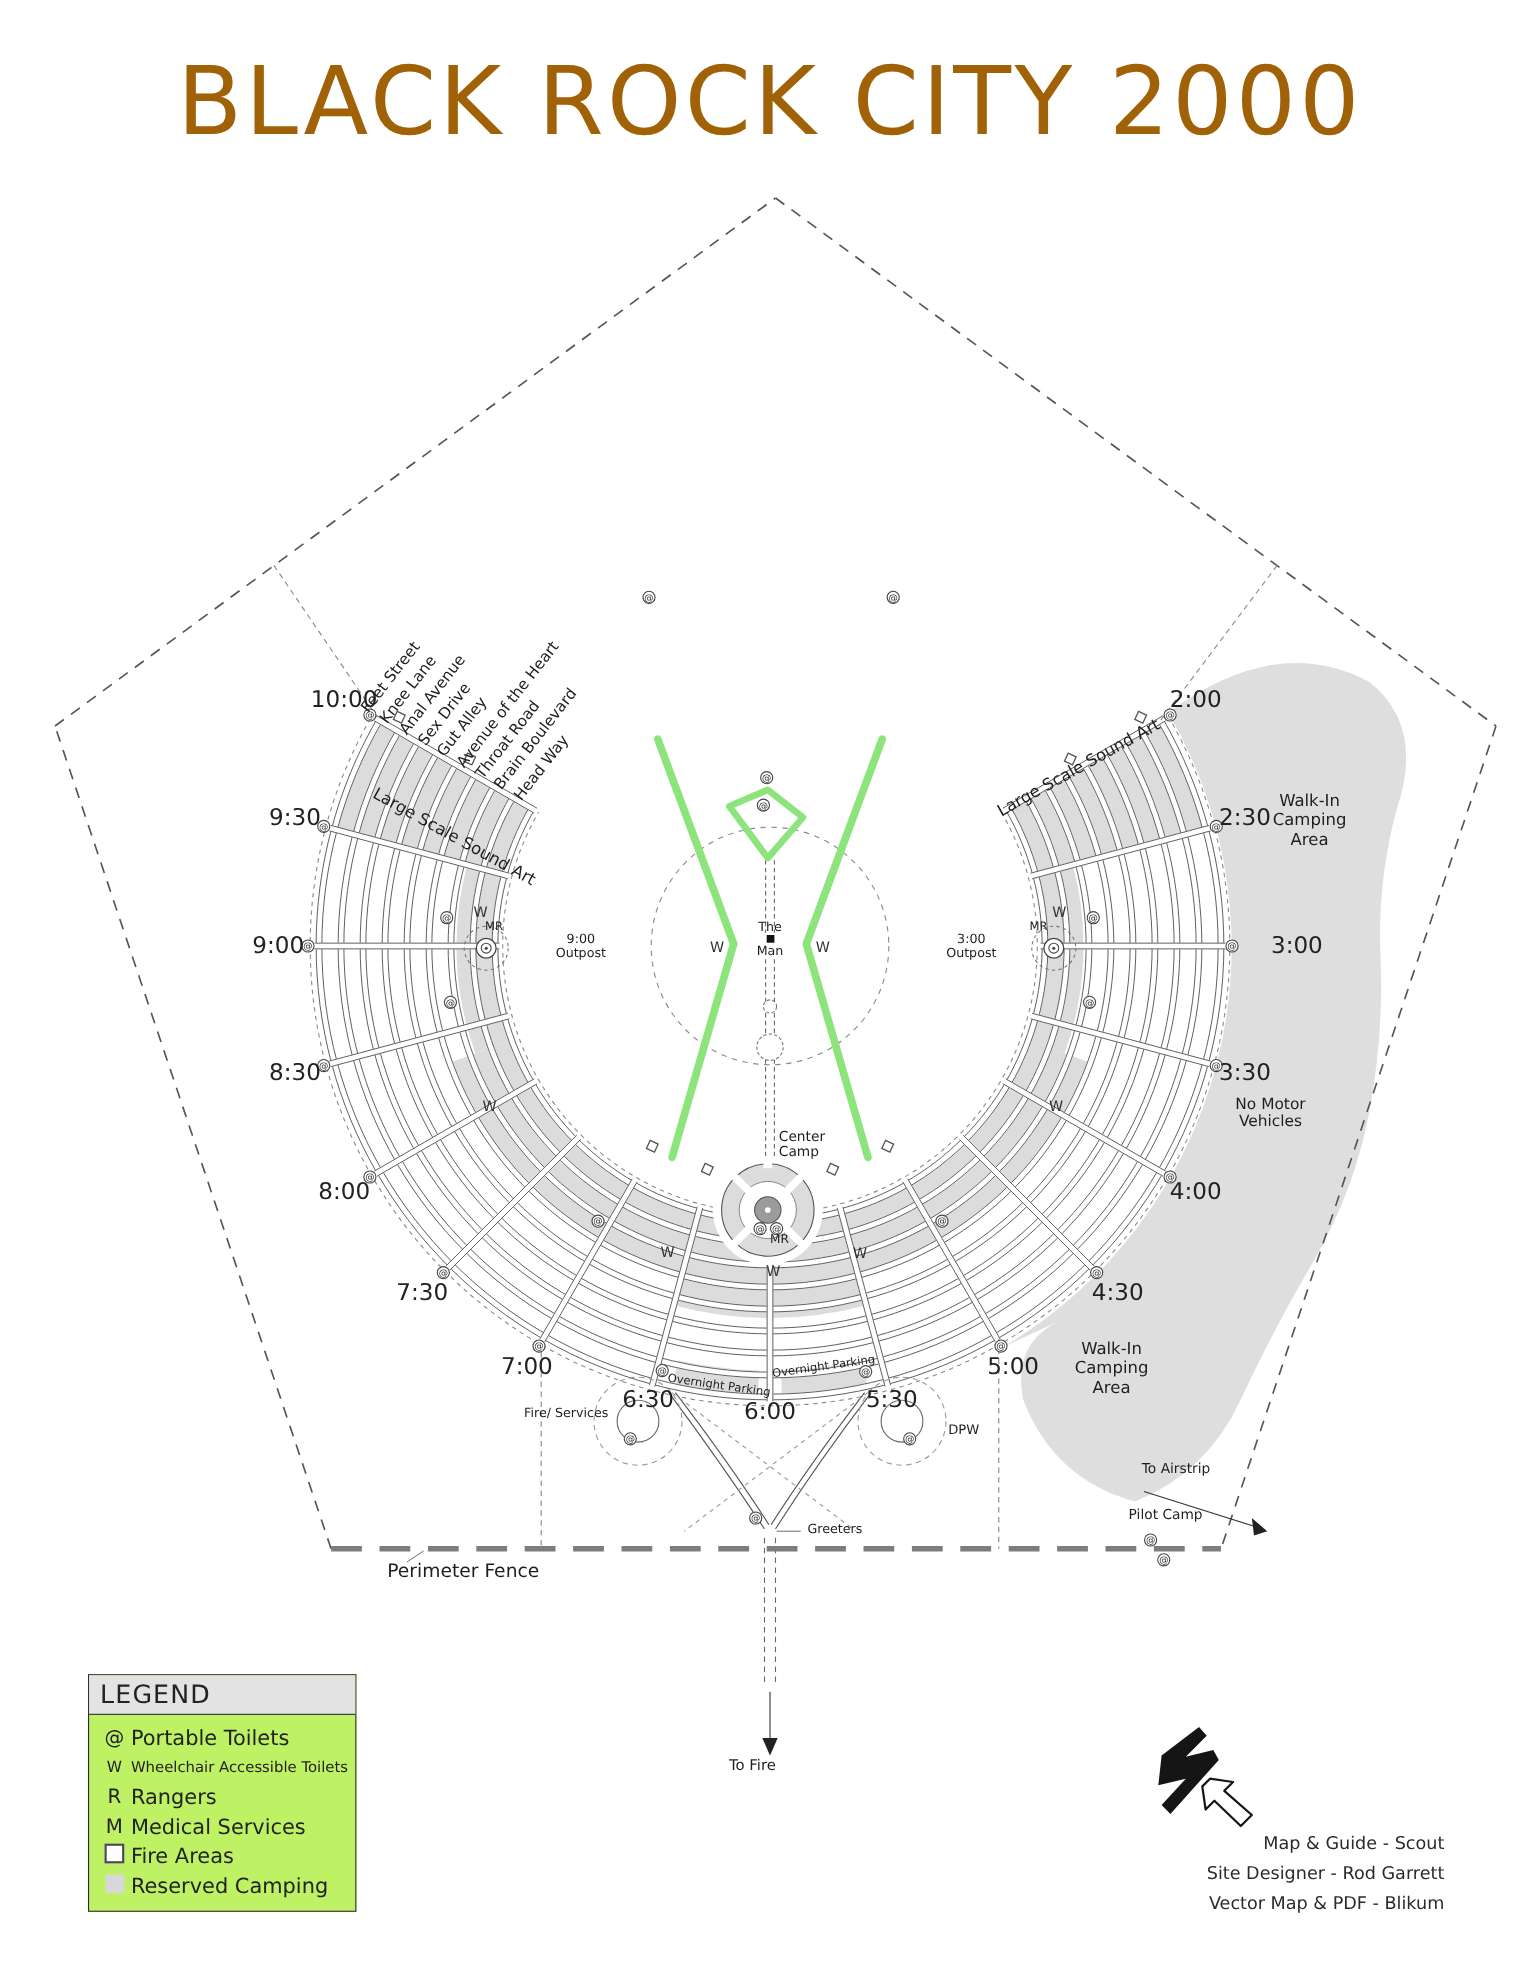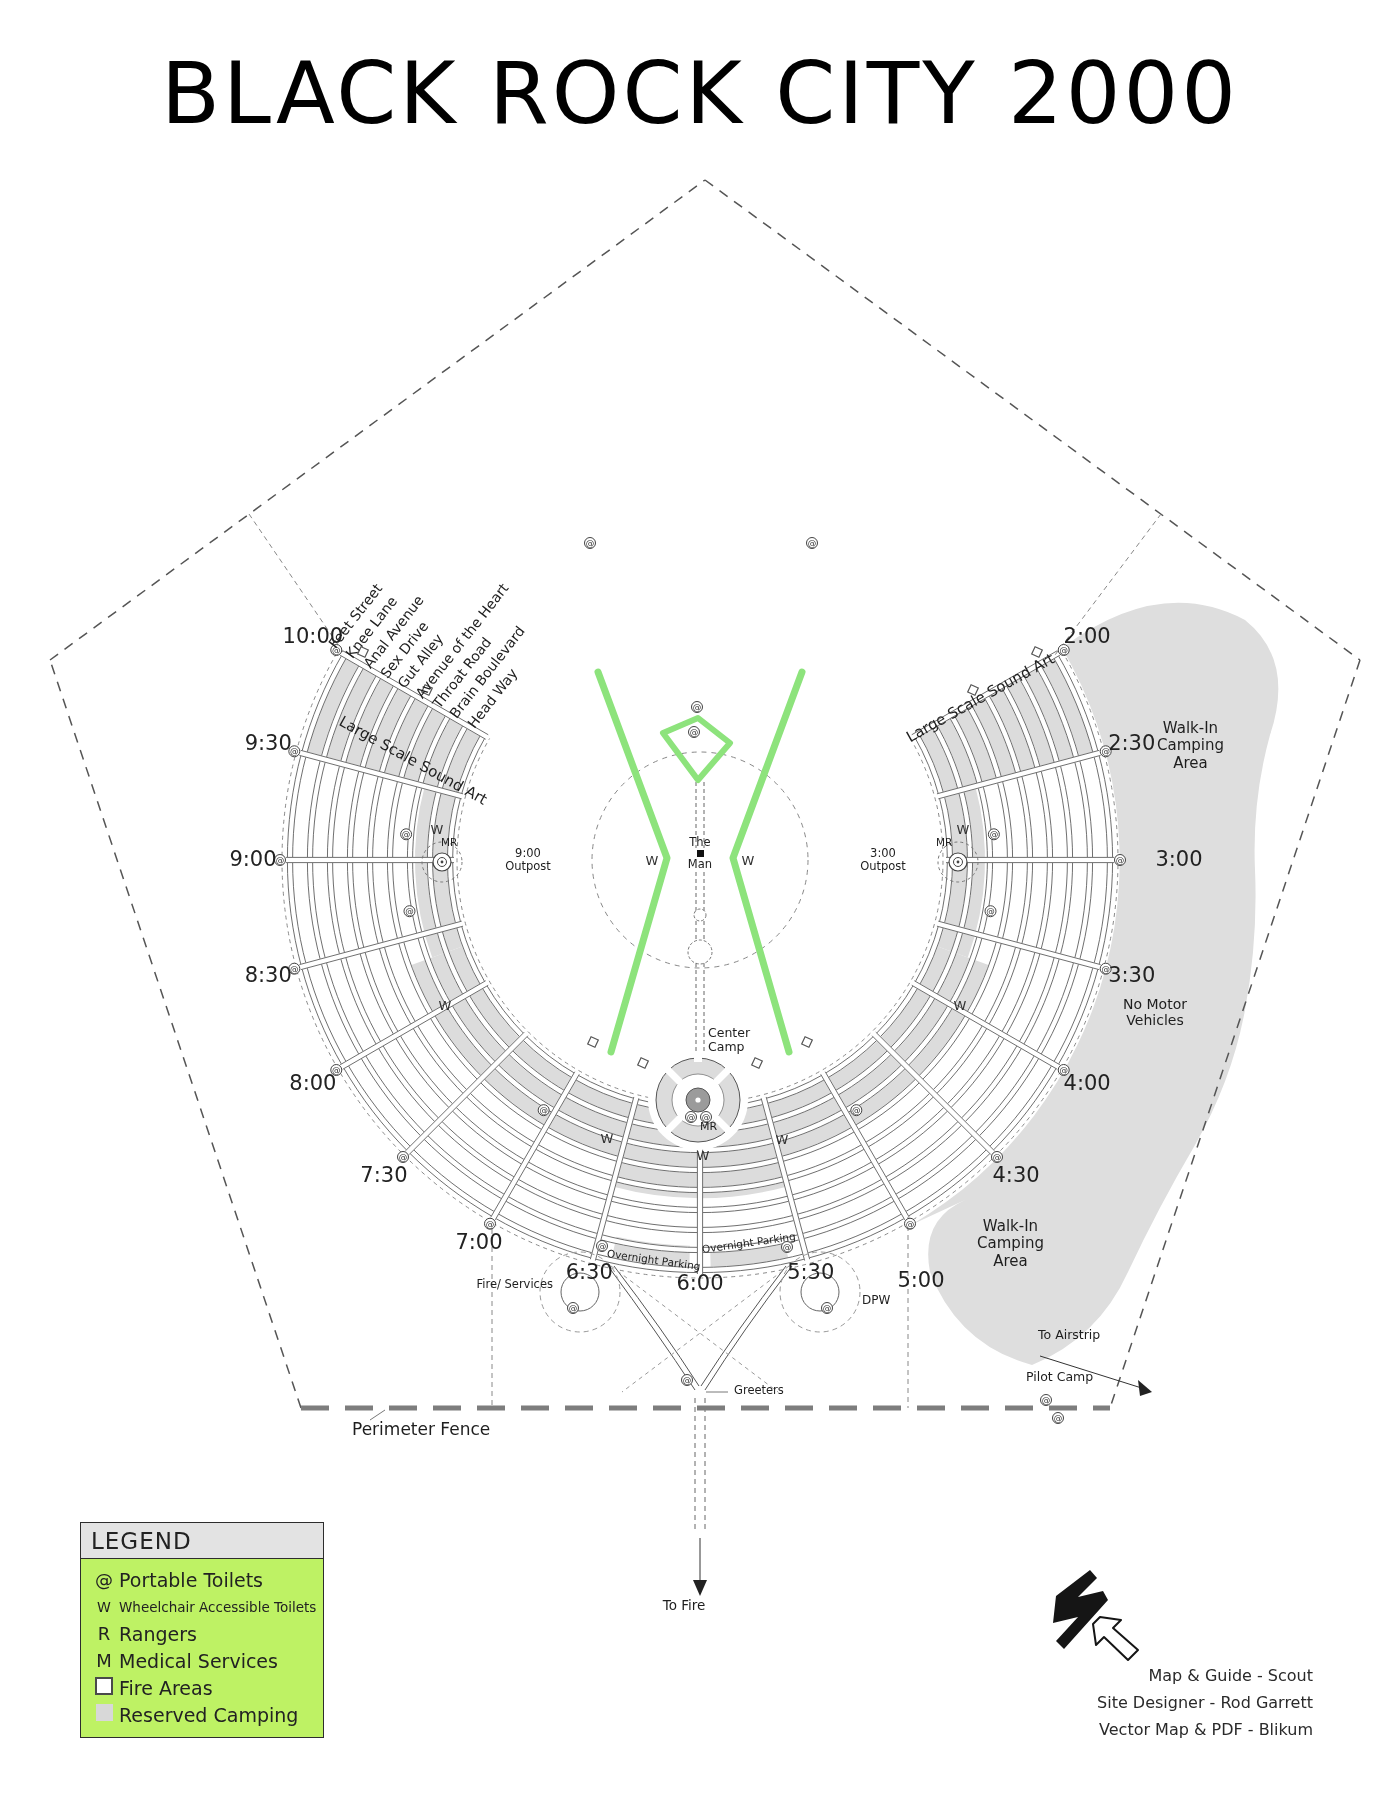--- a/index.html
+++ b/index.html
@@ -1,21 +1,21 @@
 <!DOCTYPE html>
 <html><head>
 <meta charset="utf-8">
 <style>
   html,body{margin:0;padding:0;background:#fff;}
   #stage{position:relative;width:1400px;height:1800px;background:#ffffff;overflow:hidden;
          font-family:"DejaVu Sans",sans-serif;color:#222;}
   #map-svg{position:absolute;left:0;top:0;}
   .lbl{position:absolute;font-family:"DejaVu Sans",sans-serif;color:#1e1e1e;line-height:1.15;}
   .title{top:44px;left:0;width:1400px;text-align:center;font-size:86px;letter-spacing:3px;
-         color:#000000;font-weight:400;}
+         color:#a16207;font-weight:400;}
   .clock{font-size:21px;width:70px;text-align:center;color:#222;}
   .street{font-size:14px;white-space:nowrap;transform:rotate(-52deg);transform-origin:left bottom;}
   .ctr{text-align:center;}
   .rt{text-align:right;}
   .rot{white-space:nowrap;}
   
   #legend{position:absolute;left:80px;top:1522px;width:242px;border:1.5px solid #2d2d2d;background:#bef264;}
   #legend .hdr{background:#e3e3e3;border-bottom:1.5px solid #2d2d2d;padding:5px 10px 4px 10px;
                font-size:23px;letter-spacing:1px;}
   #legend .items{padding:7px 8px 9px 8px;}
@@ -400,21 +400,21 @@
 <div class="lbl clock" style="left:277.88664450835597px;top:623.5px;">10:00</div>
     <div class="lbl clock" style="left:233.2311556487865px;top:731.3078868391731px;">9:30</div>
     <div class="lbl clock" style="left:218px;top:847.0000000000001px;">9:00</div>
     <div class="lbl clock" style="left:233.23115564878646px;top:962.6921131608267px;">8:30</div>
     <div class="lbl clock" style="left:277.886644508356px;top:1070.5000000000002px;">8:00</div>
     <div class="lbl clock" style="left:348.92326880961326px;top:1163.076731190387px;">7:30</div>
     <div class="lbl clock" style="left:443.99999999999994px;top:1229.783228472722px;">7:00</div>
     <div class="lbl clock" style="left:554.2254486961212px;top:1260.4162536517213px;">6:30</div>
     <div class="lbl clock" style="left:665px;top:1271px;">6:00</div>
     <div class="lbl clock" style="left:775.774551303879px;top:1260.4162536517213px;">5:30</div>
-    <div class="lbl clock" style="left:886px;top:1229.783228472722px;margin-top:38px;">5:00</div>
+    <div class="lbl clock" style="left:886px;top:1229.783228472722px;">5:00</div>
     <div class="lbl clock" style="left:981.0767311903867px;top:1163.0767311903867px;">4:30</div>
     <div class="lbl clock" style="left:1052.1133554916441px;top:1070.5px;">4:00</div>
     <div class="lbl clock" style="left:1096.7688443512136px;top:962.6921131608268px;">3:30</div>
     <div class="lbl clock" style="left:1144px;top:847px;">3:00</div>
     <div class="lbl clock" style="left:1096.7688443512136px;top:731.3078868391732px;">2:30</div>
     <div class="lbl clock" style="left:1052.1133554916441px;top:623.5px;">2:00</div>
     <div class="lbl street" style="left:338.00138121810465px;top:635px;">Feet Street</div>
     <div class="lbl street" style="left:355.32188929379345px;top:645px;">Knee Lane</div>
     <div class="lbl street" style="left:372.6423973694822px;top:655px;">Anal Avenue</div>
     <div class="lbl street" style="left:389.962905445171px;top:665px;">Sex Drive</div>

